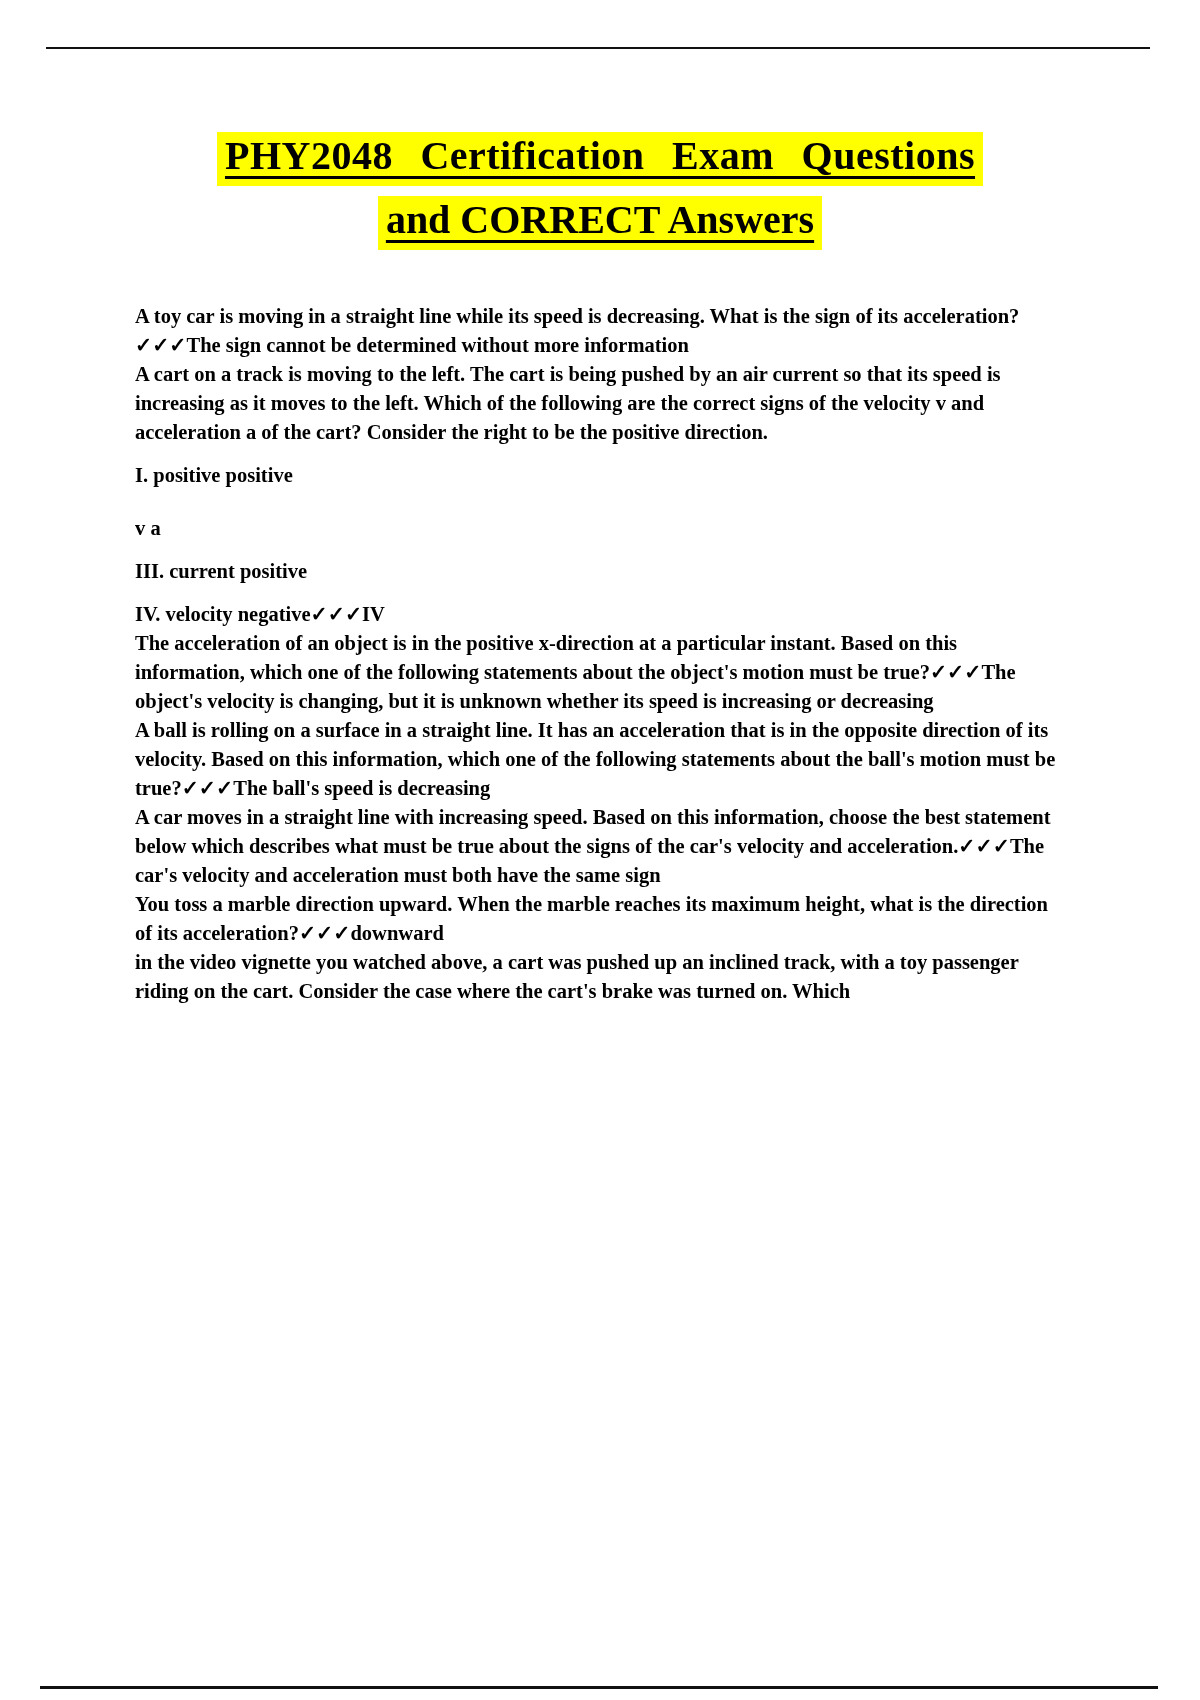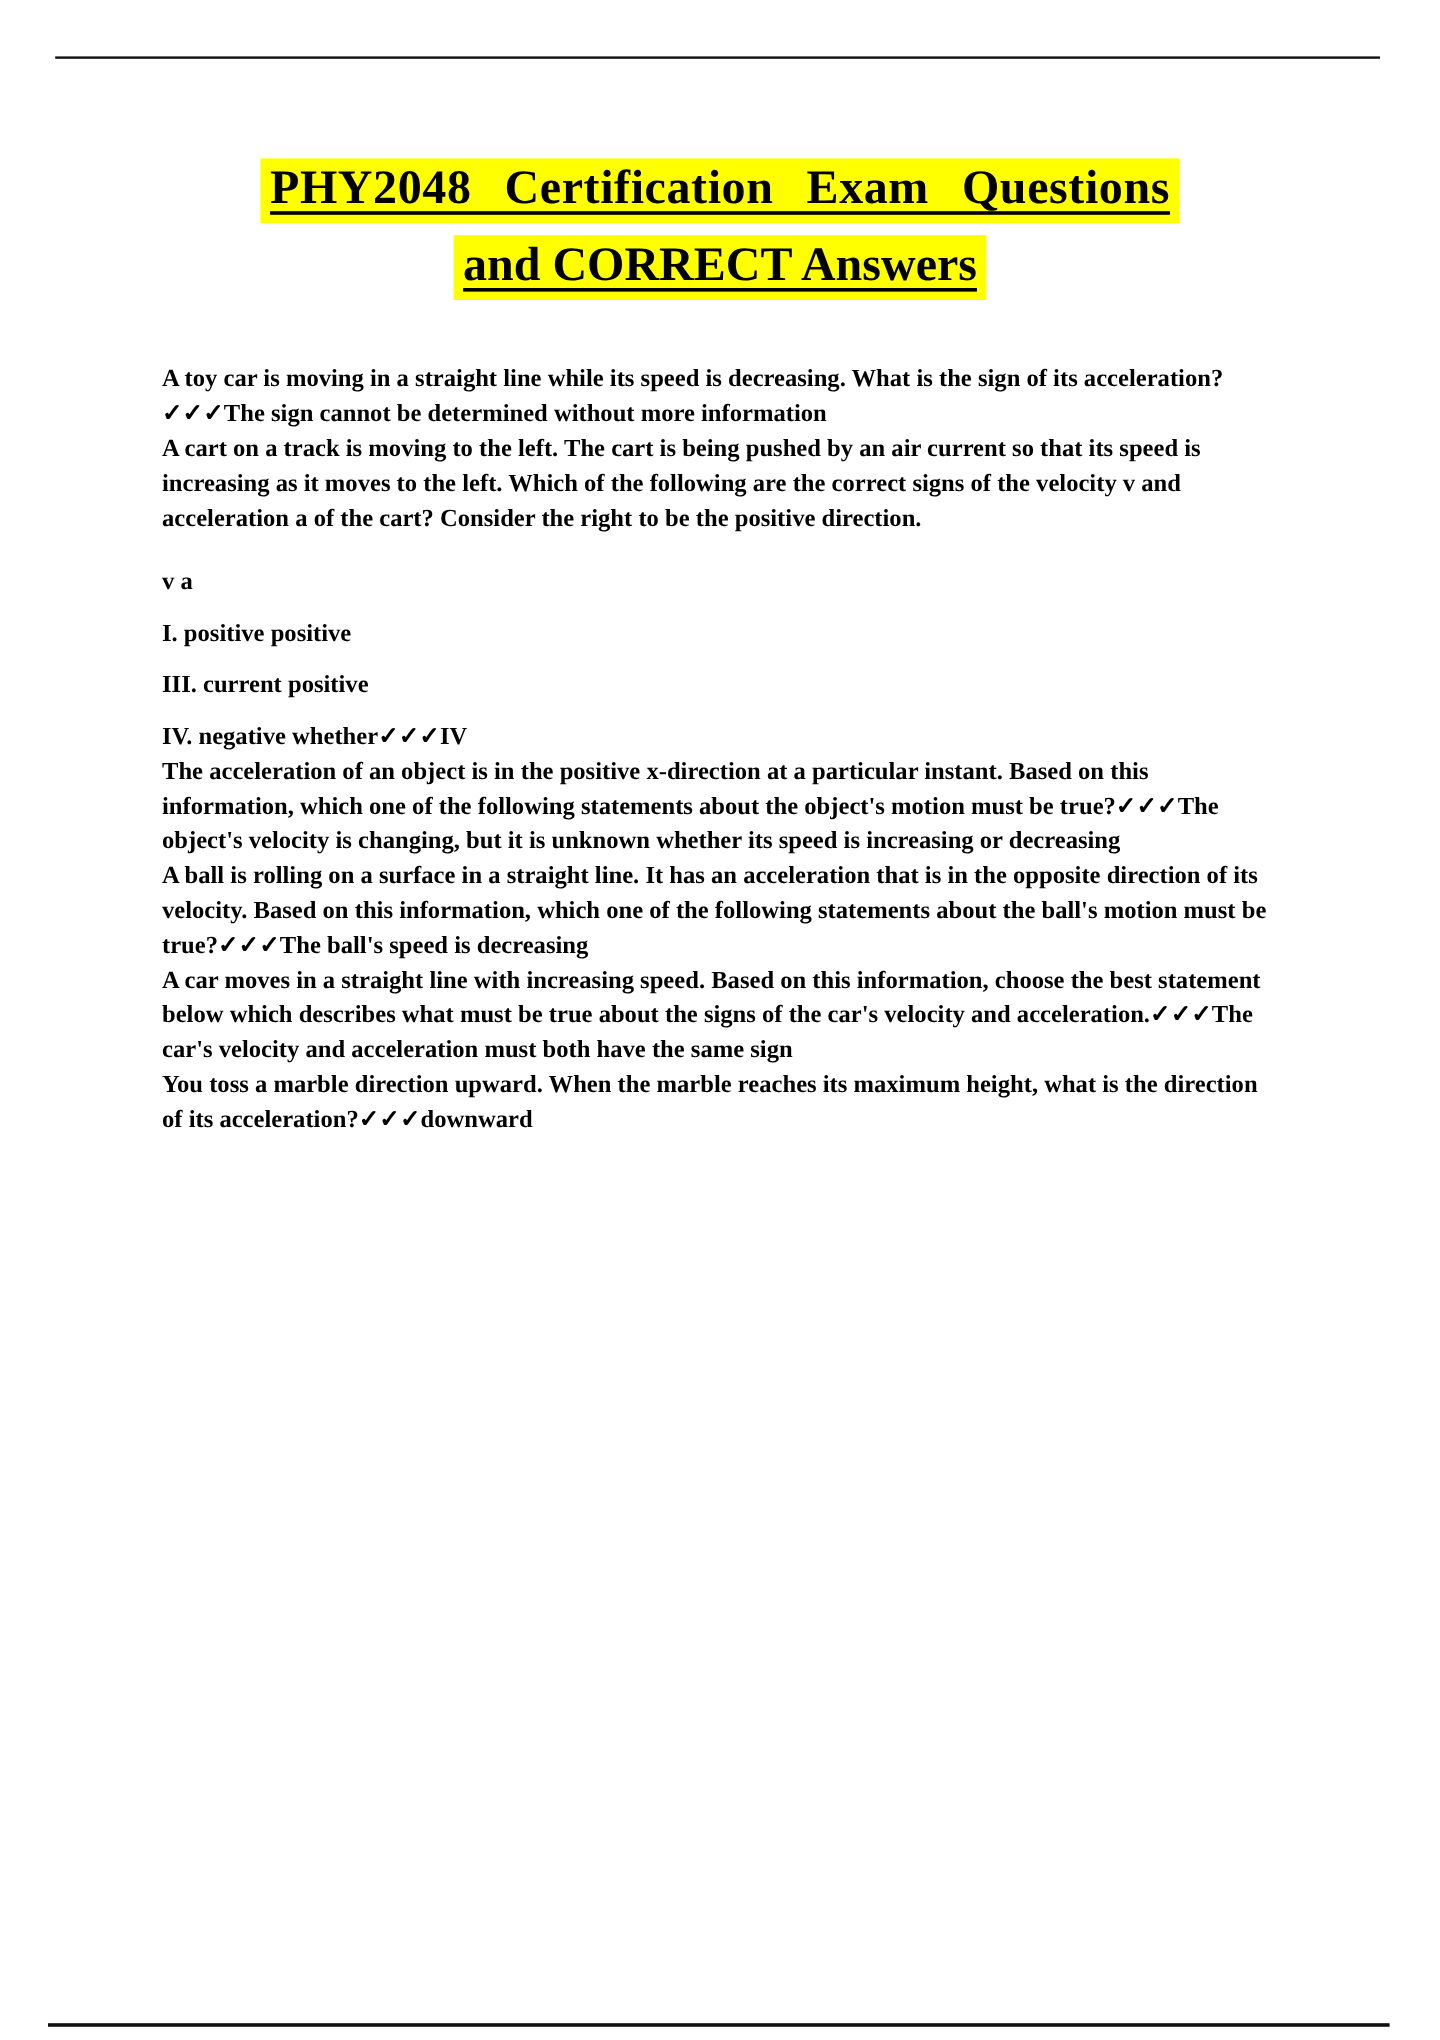--- a/index.html
+++ b/index.html
@@ -75,23 +75,24 @@
   <div class="rule rule-bottom"></div>
 
   <h1 class="title">
     <div class="title-line"><span class="hl hl-wide">PHY2048 Certification Exam Questions</span></div>
     <div class="title-line"><span class="hl">and CORRECT Answers</span></div>
   </h1>
 
   <main class="content">
     <p class="para first">A toy car is moving in a straight line while its speed is decreasing. What is the sign of its acceleration?✓✓✓The sign cannot be determined without more information</p>
     <p class="para">A cart on a track is moving to the left. The cart is being pushed by an air current so that its speed is increasing as it moves to the left. Which of the following are the correct signs of the velocity v and acceleration a of the cart? Consider the right to be the positive direction.</p>
+    <p class="line">I. positive positive</p>
     <p class="line lead">v a</p>
-    <p class="line">I. positive positive</p>
     <p class="line">III. current positive</p>
-    <p class="line">IV. negative whether✓✓✓IV</p>
+    <p class="line">IV. velocity negative✓✓✓IV</p>
     <p class="para">The acceleration of an object is in the positive x-direction at a particular instant. Based on this information, which one of the following statements about the object's motion must be true?✓✓✓The object's velocity is changing, but it is unknown whether its speed is increasing or decreasing</p>
     <p class="para">A ball is rolling on a surface in a straight line. It has an acceleration that is in the opposite direction of its velocity. Based on this information, which one of the following statements about the ball's motion must be true?✓✓✓The ball's speed is decreasing</p>
     <p class="para">A car moves in a straight line with increasing speed. Based on this information, choose the best statement below which describes what must be true about the signs of the car's velocity and acceleration.✓✓✓The car's velocity and acceleration must both have the same sign</p>
     <p class="para">You toss a marble direction upward. When the marble reaches its maximum height, what is the direction of its acceleration?✓✓✓downward</p>
+    <p class="para">in the video vignette you watched above, a cart was pushed up an inclined track, with a toy passenger riding on the cart. Consider the case where the cart's brake was turned on. Which</p>
   </main>
 
 </div>
 
 </body></html>

